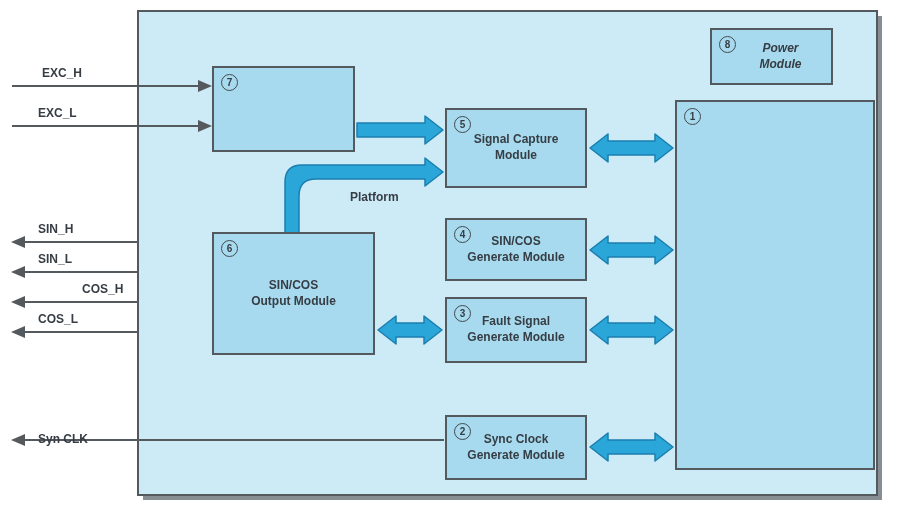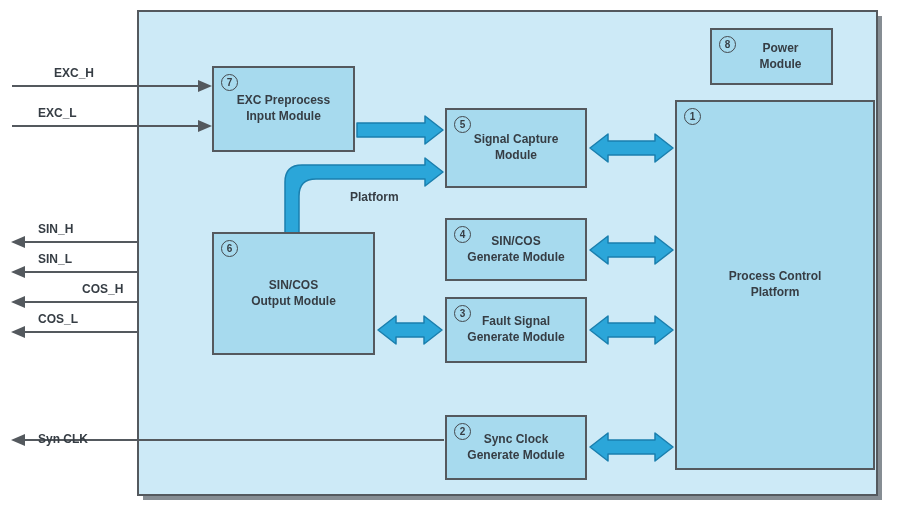--- a/index.html
+++ b/index.html
@@ -76,40 +76,32 @@
     <path class="fat" d="M 285 233 L 285 182 Q 285 165 302 165 L 425 165 L 425 158 L 443 172 L 425 186 L 425 179 L 316 179 Q 299 179 299 196 L 299 233 Z"></path>
     <path class="fat" d="M 590 148 L 608 134 L 608 141 L 655 141 L 655 134 L 673 148 L 655 162 L 655 155 L 608 155 L 608 162 Z"></path>
     <path class="fat" d="M 590 250 L 608 236 L 608 243 L 655 243 L 655 236 L 673 250 L 655 264 L 655 257 L 608 257 L 608 264 Z"></path>
     <path class="fat" d="M 590 330 L 608 316 L 608 323 L 655 323 L 655 316 L 673 330 L 655 344 L 655 337 L 608 337 L 608 344 Z"></path>
     <path class="fat" d="M 378 330 L 396 316 L 396 323 L 424 323 L 424 316 L 442 330 L 424 344 L 424 337 L 396 337 L 396 344 Z"></path>
     <path class="fat" d="M 590 447 L 608 433 L 608 440 L 655 440 L 655 433 L 673 447 L 655 461 L 655 454 L 608 454 L 608 461 Z"></path>
   </svg>
 
   <div class="module" style="left:675px;top:100px;width:200px;height:370px;">
     <span class="num">1</span>
-    <div class="label">
-      <span>Process Control</span><br>
-      <span>Platform</span>
-    </div>
   </div>
 
   <div class="module" style="left:710px;top:28px;width:123px;height:57px;">
     <span class="num">8</span>
-    <div class="label" style="padding-left:18px;">
+    <div class="label" style="padding-left:18px;font-style:italic;">
       <span>Power</span><br>
       <span>Module</span>
     </div>
   </div>
 
   <div class="module" style="left:212px;top:66px;width:143px;height:86px;">
     <span class="num">7</span>
-    <div class="label">
-      <span>EXC Preprocess</span><br>
-      <span>Input Module</span>
-    </div>
   </div>
 
   <div class="module" style="left:445px;top:108px;width:142px;height:80px;">
     <span class="num">5</span>
     <div class="label">
       <span>Signal Capture</span><br>
       <span>Module</span>
     </div>
   </div>
 
@@ -138,21 +130,21 @@
   </div>
 
   <div class="module" style="left:212px;top:232px;width:163px;height:123px;">
     <span class="num">6</span>
     <div class="label">
       <span>SIN/COS</span><br>
       <span>Output Module</span>
     </div>
   </div>
 
-  <div class="sig" style="left:38px;top:66px;padding-left:16px;">EXC_H</div>
+  <div class="sig" style="left:26px;top:66px;padding-left:16px;">EXC_H</div>
   <div class="sig" style="left:38px;top:106px;">EXC_L</div>
   <div class="sig" style="left:38px;top:222px;">SIN_H</div>
   <div class="sig" style="left:38px;top:252px;text-align:center;">SIN_L</div>
   <div class="sig" style="left:38px;top:282px;margin-left:44px;">COS_H</div>
   <div class="sig" style="left:38px;top:312px;">COS_L</div>
   <div class="sig" style="left:38px;top:432px;">Syn CLK</div>
 
   <div class="fb">Platform</div>
 
 </div>

